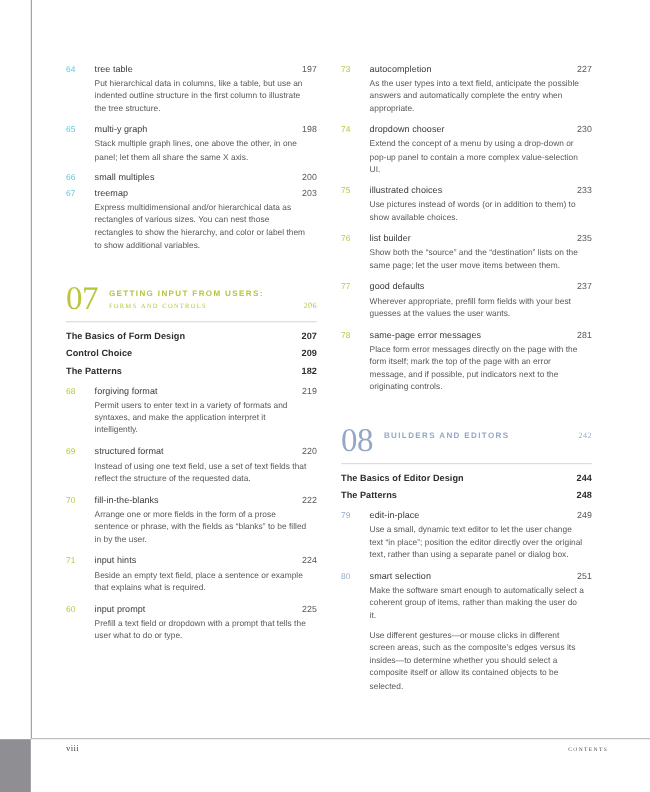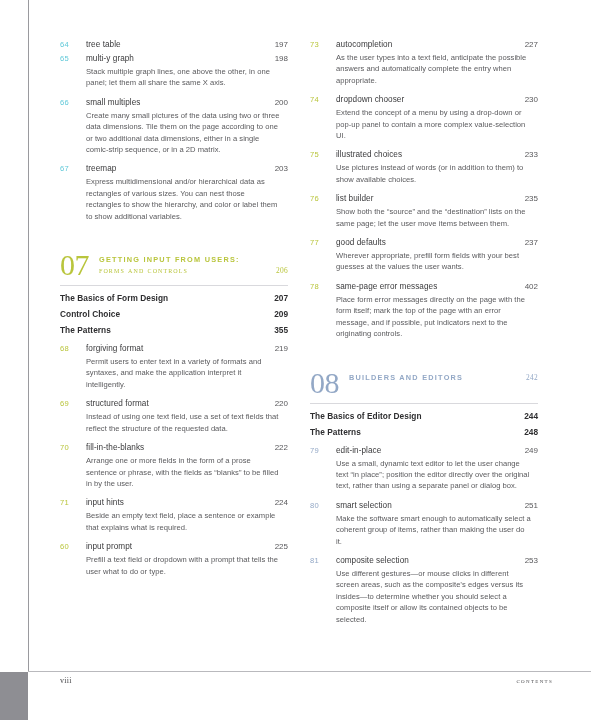--- a/index.html
+++ b/index.html
@@ -43,21 +43,21 @@
     right: 0;
     top: 671px;
     height: 1px;
     background: #b9b9bd;
   }
 
   
   .content {
     position: absolute;
     left: 60px;
-    top: 38px;
+    top: 56px;
     width: 478px;
     display: flex;
     gap: 22px;
   }
   .col {
     width: 230px;
   }
 
   
   .entry {
@@ -209,32 +209,32 @@
 
   <div class="content">
 
     <div class="col">
       <div id="left-top">
           <div class="entry">
             <span class="entry-num c-teal">64</span>
             <span class="entry-title">tree table</span>
             <span class="entry-page">197</span>
           </div>
+          <div class="entry-desc">Put hierarchical data in columns, like a table, but use an indented outline structure in the first column to illustrate the tree structure.</div>
           <div class="entry">
             <span class="entry-num c-teal">65</span>
             <span class="entry-title">multi-y graph</span>
             <span class="entry-page">198</span>
           </div>
           <div class="entry-desc">Stack multiple graph lines, one above the other, in one panel; let them all share the same X axis.</div>
           <div class="entry">
             <span class="entry-num c-teal">66</span>
             <span class="entry-title">small multiples</span>
             <span class="entry-page">200</span>
           </div>
-          <div class="entry-desc">Create many small pictures of the data using two or three data dimensions. Tile them on the page according to one or two additional data dimensions, either in a single comic-strip sequence, or in a 2D matrix.</div>
           <div class="entry">
             <span class="entry-num c-teal">67</span>
             <span class="entry-title">treemap</span>
             <span class="entry-page">203</span>
           </div>
           <div class="entry-desc">Express multidimensional and/or hierarchical data as rectangles of various sizes. You can nest those rectangles to show the hierarchy, and color or label them to show additional variables.</div>
         </div>
 
       <div class="chapter">
         <div class="chapter-head">
@@ -254,21 +254,21 @@
           <div class="section-row">
             <span class="section-label">The Basics of Form Design</span>
             <span class="section-page">207</span>
           </div>
           <div class="section-row">
             <span class="section-label">Control Choice</span>
             <span class="section-page">209</span>
           </div>
           <div class="section-row last">
             <span class="section-label">The Patterns</span>
-            <span class="section-page">355</span>
+            <span class="section-page">182</span>
           </div>
         </div>
       <div id="left-bottom">
           <div class="entry">
             <span class="entry-num c-lime">68</span>
             <span class="entry-title">forgiving format</span>
             <span class="entry-page">219</span>
           </div>
           <div class="entry-desc">Permit users to enter text in a variety of formats and syntaxes, and make the application interpret it intelligently.</div>
           <div class="entry">
@@ -326,21 +326,21 @@
           <div class="entry-desc">Show both the “source” and the “destination” lists on the same page; let the user move items between them.</div>
           <div class="entry">
             <span class="entry-num c-lime">77</span>
             <span class="entry-title">good defaults</span>
             <span class="entry-page">237</span>
           </div>
           <div class="entry-desc">Wherever appropriate, prefill form fields with your best guesses at the values the user wants.</div>
           <div class="entry">
             <span class="entry-num c-lime">78</span>
             <span class="entry-title">same-page error messages</span>
-            <span class="entry-page">402</span>
+            <span class="entry-page">281</span>
           </div>
           <div class="entry-desc">Place form error messages directly on the page with the form itself; mark the top of the page with an error message, and if possible, put indicators next to the originating controls.</div>
         </div>
 
       <div class="chapter">
         <div class="chapter-head">
           <div class="chapter-num c-blue">08</div>
           <div class="chapter-titles">
             <div class="chapter-title-2row">
               <span class="chapter-title-1 c-blue">BUILDERS AND EDITORS</span>
@@ -367,25 +367,20 @@
             <span class="entry-title">edit-in-place</span>
             <span class="entry-page">249</span>
           </div>
           <div class="entry-desc">Use a small, dynamic text editor to let the user change text “in place”; position the editor directly over the original text, rather than using a separate panel or dialog box.</div>
           <div class="entry">
             <span class="entry-num c-blue">80</span>
             <span class="entry-title">smart selection</span>
             <span class="entry-page">251</span>
           </div>
           <div class="entry-desc">Make the software smart enough to automatically select a coherent group of items, rather than making the user do it.</div>
-          <div class="entry">
-            <span class="entry-num c-blue">81</span>
-            <span class="entry-title">composite selection</span>
-            <span class="entry-page">253</span>
-          </div>
           <div class="entry-desc">Use different gestures—or mouse clicks in different screen areas, such as the composite’s edges versus its insides—to determine whether you should select a composite itself or allow its contained objects to be selected.</div>
         </div>
     </div>
 
   </div>
 
   <div class="footer">
     <span class="folio">viii</span>
     <span class="running-head">Contents</span>
   </div>

